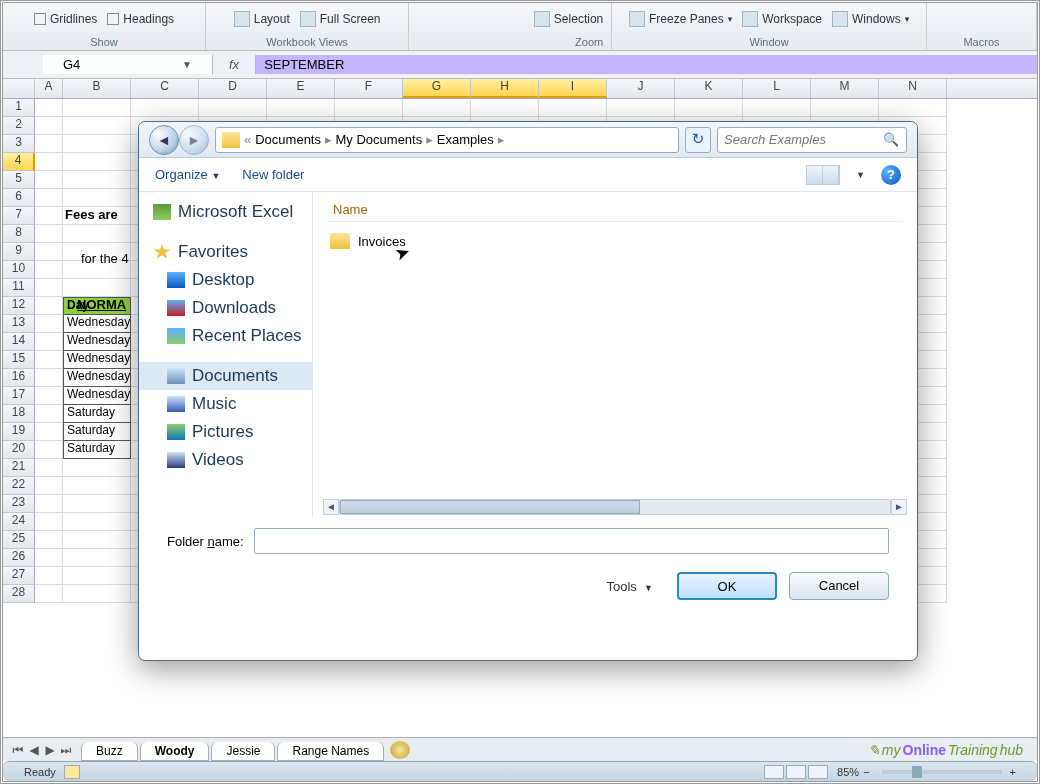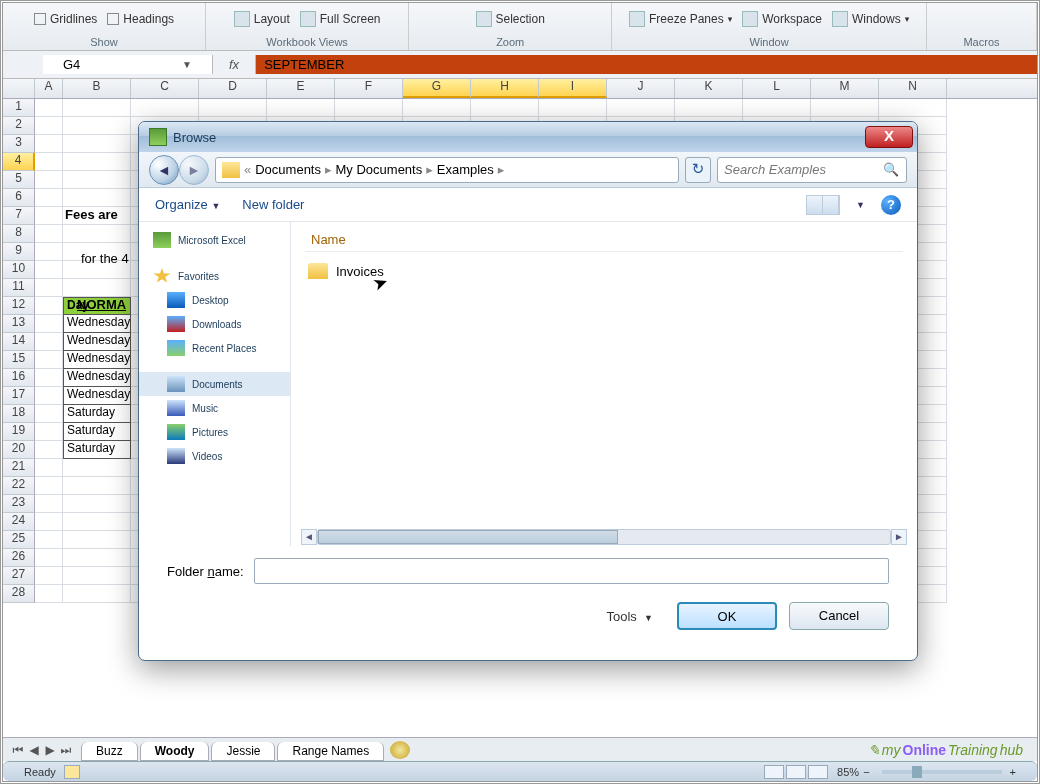--- a/index.html
+++ b/index.html
@@ -12,21 +12,21 @@
 .ribbon-group .label { color: #5a6b7b; font-size: 11px; text-align: center; }
 .rib-btn { display: flex; align-items: center; gap: 4px; color: #333; }
 .chk { width: 12px; height: 12px; border: 1px solid #888; display: inline-block; }
 .rib-icon { width: 16px; height: 16px; background: #d9e3ec; border: 1px solid #9bb; }
 
 
 .formula-bar { height: 28px; display: flex; align-items: center; border-bottom: 1px solid #bbb; background: #eef2f6; font-size: 13px; }
 .name-box { width: 170px; border-right: 1px solid #bbb; background: #fff; padding: 2px 20px; display: flex; align-items: center; justify-content: space-between; margin-left: 40px; }
 .name-box .dd { color: #555; font-size: 10px; }
 .fx { padding: 0 16px; color: #555; font-style: italic; }
-.formula-val { flex: 1; background: #c2410c; padding: 2px 8px; border-left: 1px solid #bbb; }
+.formula-val { flex: 1; background: #c4b5fd; padding: 2px 8px; border-left: 1px solid #bbb; }
 
 
 .grid-wrap { position: relative; height: 640px; overflow: hidden; }
 .col-headers { display: flex; height: 20px; background: linear-gradient(#f4f6f9,#e3e8ef); border-bottom: 1px solid #aab; font-size: 12px; }
 .col-headers div { border-right: 1px solid #c0c8d0; text-align: center; color: #444; }
 .corner { width: 32px; }
 .colh { width: 68px; } .colh.A { width: 28px; }
 .colh.sel { background: linear-gradient(#fff0a0,#ffd452); border-bottom: 2px solid #e0a000; }
 .rows { height: 620px; }
 .row { display: flex; height: 18px; font-size: 12px; }
@@ -70,21 +70,21 @@
 .search { width: 190px; height: 26px; border: 1px solid #9ab; background: #fff; border-radius: 3px; display: flex; align-items: center; padding: 0 6px; color: #777; font-style: italic; }
 .search .mag { margin-left: auto; color: #2a5a9a; font-style: normal; }
 
 .toolbar { height: 34px; display: flex; align-items: center; padding: 0 16px; gap: 22px; font-size: 13px; color: #1a4a8a; border-bottom: 1px solid #e0e6ec; }
 .toolbar .right { margin-left: auto; display: flex; gap: 16px; align-items: center; }
 .views-ico { width: 34px; height: 20px; border: 1px solid #bcd; display: flex; }
 .views-ico span { flex: 1; border-right: 1px solid #bcd; background: linear-gradient(#eef4fa,#cde); }
 .help-ico { width: 20px; height: 20px; border-radius: 10px; background: radial-gradient(circle at 30% 30%,#5ab0ff,#0a5aba); color: #fff; text-align: center; font-weight: bold; line-height: 20px; font-size: 13px; }
 
 .body { display: flex; height: 324px; }
-.tree { width: 152px; border-right: 1px solid #e0e6ec; overflow-y: auto; padding: 6px 0; font-size: 10px; position: relative; }
+.tree { width: 174px; border-right: 1px solid #e0e6ec; overflow-y: auto; padding: 6px 0; font-size: 17px; position: relative; }
 .tree-item { display: flex; align-items: center; gap: 7px; padding: 4px 8px 4px 14px; color: #1a3a5a; }
 .tree-item.sel { background: #dce8f4; }
 .tree-item.sub { padding-left: 28px; }
 .tree-ico { width: 18px; height: 16px; }
 .ti-excel { background: linear-gradient(#5a9a3a,#8ecf5c); }
 .ti-star { background: #f2c040; clip-path: polygon(50% 0,61% 35%,98% 35%,68% 57%,79% 91%,50% 70%,21% 91%,32% 57%,2% 35%,39% 35%); }
 .ti-desktop { background: linear-gradient(#5ab0ff,#0a5aba); }
 .ti-download { background: linear-gradient(#5ab0ff,#c02020); }
 .ti-recent { background: linear-gradient(#5ab0ff,#8acf6c); }
 .ti-lib { background: #f2c040; }
@@ -136,21 +136,21 @@
           <span class="rib-icon"></span>
           <span>Layout</span>
         </div>
         <div class="rib-btn">
           <span class="rib-icon"></span>
           <span>Full Screen</span>
         </div>
       </div>
       <div class="label">Workbook Views</div>
     </div>
-    <div class="ribbon-group" style="flex: 1 1 0%;">
+    <div class="ribbon-group" style="flex: 1 1 0%; align-items: flex-end;">
       <div class="items">
         <div class="rib-btn">
           <span class="rib-icon"></span>
           <span>Selection</span>
         </div>
       </div>
       <div class="label">Zoom</div>
     </div>
     <div class="ribbon-group" style="flex: 1.6 1 0%;">
       <div class="items">
@@ -720,25 +720,20 @@
   <div class="view-btn"></div>
   <span style="margin-left:8px">85%</span>
   <span style="margin:0 4px">−</span>
   <div class="zoom-track">
       <div class="zoom-thumb"></div>
     </div>
   <span>+</span>
 </div>
 
 <div class="dialog">
-  <div class="titlebar">
-    <div class="ico"></div>
-    <span class="ttl">Browse</span>
-    <div class="close-btn">X</div>
-  </div>
   <div class="nav-row">
     <div class="nav-btns">
       <div class="b">◄</div>
       <div class="b" style="opacity:.6">►</div>
     </div>
     <div class="crumbs" id="crumbs">
       <div style="width:18px;height:16px;background:linear-gradient(#fde79a,#f2c040)"></div>
       <span class="arr">«</span>
     <span>Documents</span>
         <span class="arr">▸</span>

